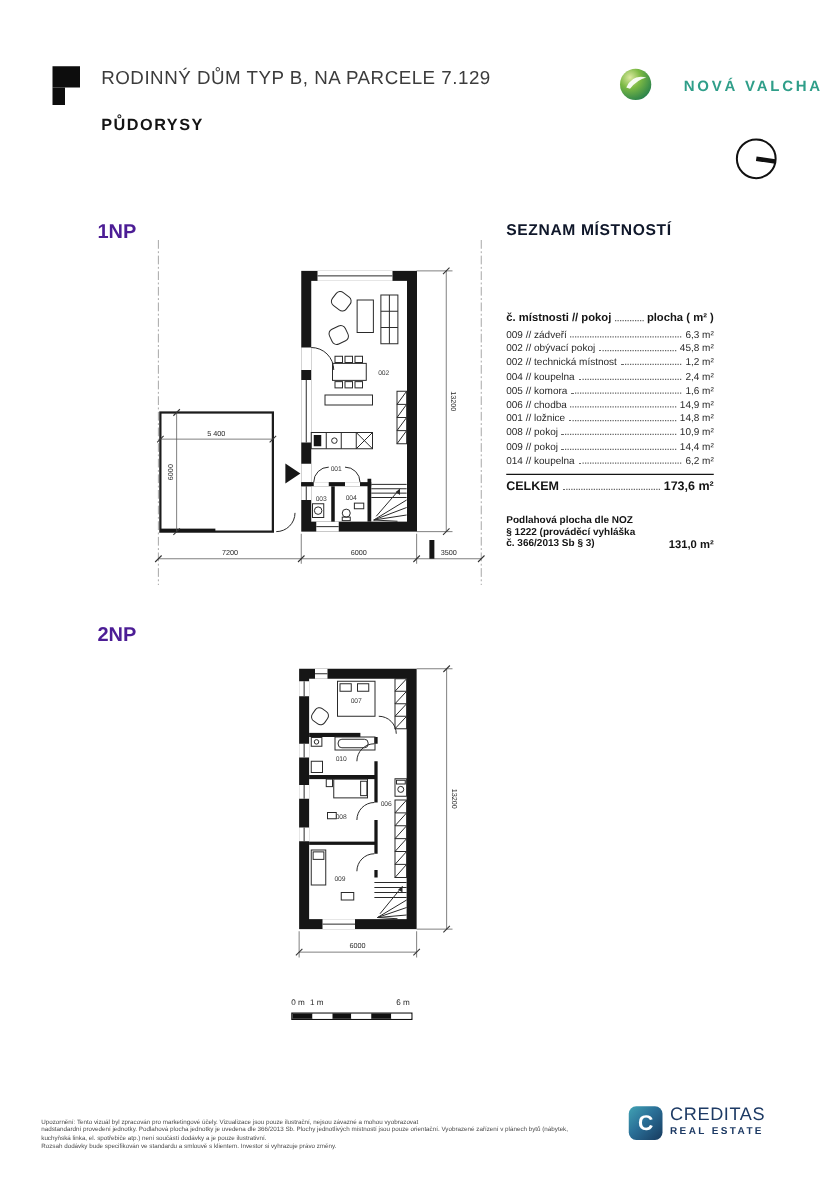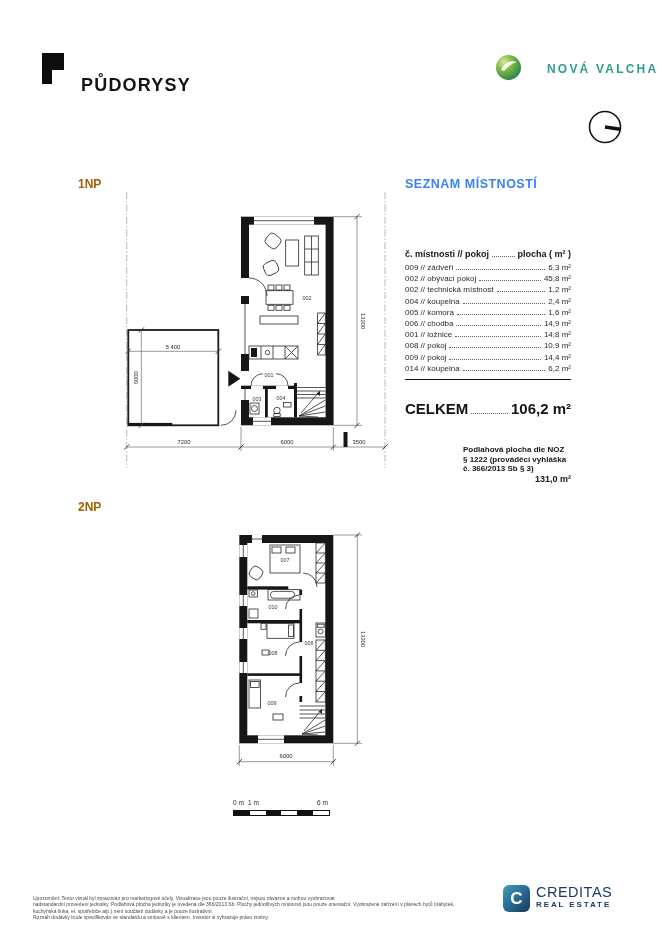--- a/index.html
+++ b/index.html
@@ -4,35 +4,35 @@
 <style>
   html,body{margin:0;padding:0;background:#fff;}
   .page{position:relative;width:665px;height:947px;background:#fff;overflow:hidden;
         font-family:"Liberation Sans",sans-serif;color:#222;}
   .abs{position:absolute;}
 
   
   .mark-top{position:absolute;left:42px;top:53px;width:22px;height:17px;background:#0d0d0d;}
   .mark-stem{position:absolute;left:42px;top:70px;width:10px;height:14px;background:#0d0d0d;}
   .title{left:81px;top:54px;font-size:15px;letter-spacing:.4px;color:#3c3c3c;white-space:nowrap;}
-  .subtitle{left:81px;top:75px;font-size:18px;font-weight:bold;letter-spacing:1.2px;color:#141414;}
+  .subtitle{left:81px;top:92px;font-size:13px;font-weight:bold;letter-spacing:1.2px;color:#141414;}
   .nv-text{left:527px;top:62px;font-size:12px;font-weight:bold;letter-spacing:2.2px;white-space:nowrap;margin-left:20px;}
 
-  .floor-label{font-size:12px;font-weight:bold;color:#a16207;}
-  .seznam-title{left:405px;top:177px;font-size:12.5px;font-weight:bold;letter-spacing:.5px;color:#3b82f6;}
+  .floor-label{font-size:16px;font-weight:bold;color:#4c1d95;}
+  .seznam-title{left:405px;top:177px;font-size:12.5px;font-weight:bold;letter-spacing:.5px;color:#0f172a;}
 
   
   .roomlist{left:405px;top:249px;width:166px;}
   .rl-head{display:flex;align-items:flex-end;font-size:9px;font-weight:bold;margin-bottom:3px;color:#141414;}
   .room-row{display:flex;align-items:baseline;font-size:8px;line-height:11.2px;color:#2a2a2a;}
   .leader{flex:1;border-bottom:1px dotted #666;margin:0 3px 2px 3px;min-width:6px;}
   .area{white-space:nowrap;}
-  .total-row{display:flex;align-items:baseline;font-size:15px;font-weight:bold;
-             border-top:1.6px solid #141414;margin-top:5px;padding-top:20px;color:#141414;}
-  .note{display:flex;justify-content:space-between;align-items:flex-end;margin-top:28px;flex-direction:column;}
+  .total-row{display:flex;align-items:baseline;font-size:10px;font-weight:bold;
+             border-top:1.6px solid #141414;margin-top:5px;padding-top:4px;color:#141414;}
+  .note{display:flex;justify-content:space-between;align-items:flex-end;margin-top:16px;}
   .note-label{width:108px;font-size:8px;font-weight:bold;line-height:9.6px;color:#141414;}
   .note-area{font-size:9px;font-weight:bold;white-space:nowrap;color:#141414;}
 
   
   svg text{font-family:"Liberation Sans",sans-serif;}
   .thin{stroke:#2a2a2a;stroke-width:.8;fill:none;}
   .thin2{stroke:#1c1c1c;stroke-width:1.8;fill:none;}
   .dim{stroke:#555;stroke-width:.6;fill:none;}
   .tick{stroke:#333;stroke-width:.9;fill:none;}
   .dashdot{stroke:#8a8a8a;stroke-width:.6;fill:none;stroke-dasharray:7 2 1.5 2;}
@@ -54,20 +54,21 @@
   .cr-name{font-size:14.5px;font-weight:normal;letter-spacing:.5px;line-height:15px;}
   .cr-sub{font-size:8px;font-weight:bold;letter-spacing:1.9px;line-height:9px;}
 </style>
 </head>
 <body>
 
 <div class="page">
 
   <div class="mark-top"></div>
   <div class="mark-stem"></div>
+  <div class="abs title">RODINNÝ DŮM TYP B, NA PARCELE 7.129</div>
   <div class="abs subtitle">PŮDORYSY</div>
 
   <svg class="abs" style="left:495px;top:54px" width="27" height="27" viewBox="0 0 27 27">
     <defs>
       <radialGradient id="nvg" cx="32%" cy="28%" r="85%">
         <stop offset="0%" stop-color="#dce9a0"></stop>
         <stop offset="40%" stop-color="#7cb944"></stop>
         <stop offset="100%" stop-color="#1d7a4c"></stop>
       </radialGradient>
     </defs>
@@ -421,21 +422,21 @@
         <span class="area">14,4 m²</span>
       </div>
     <div class="room-row">
         <span>014 // koupelna</span>
         <span class="leader"></span>
         <span class="area">6,2 m²</span>
       </div>
     <div class="total-row">
       <span>CELKEM</span>
       <span class="leader"></span>
-      <span class="area">106,2 m²</span>
+      <span class="area">173,6 m²</span>
     </div>
     <div class="note">
       <div class="note-label">Podlahová plocha dle NOZ § 1222 (prováděcí vyhláška č. 366/2013 Sb § 3)</div>
       <div class="note-area">131,0 m²</div>
     </div>
   </div>
 
   <div class="abs scalebar">
     <div class="sb-labels">
       <span class="abs" style="left:0">0 m</span>

